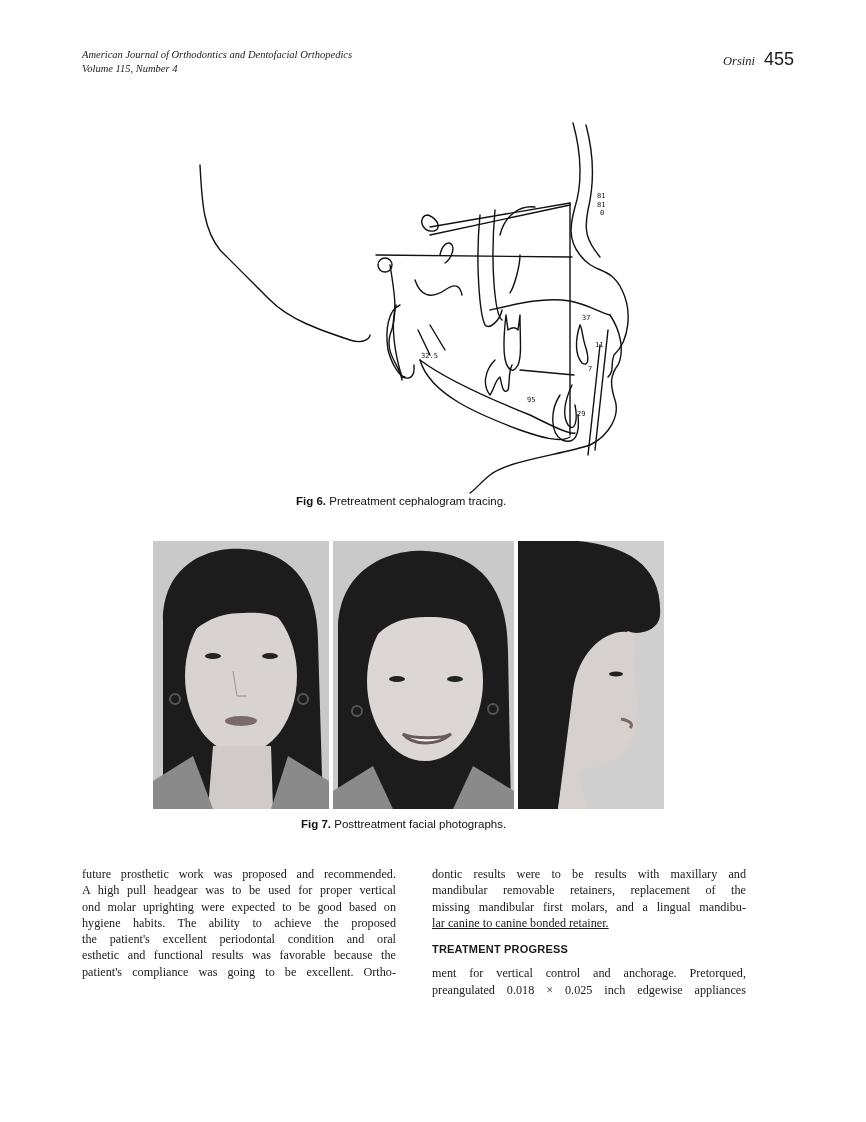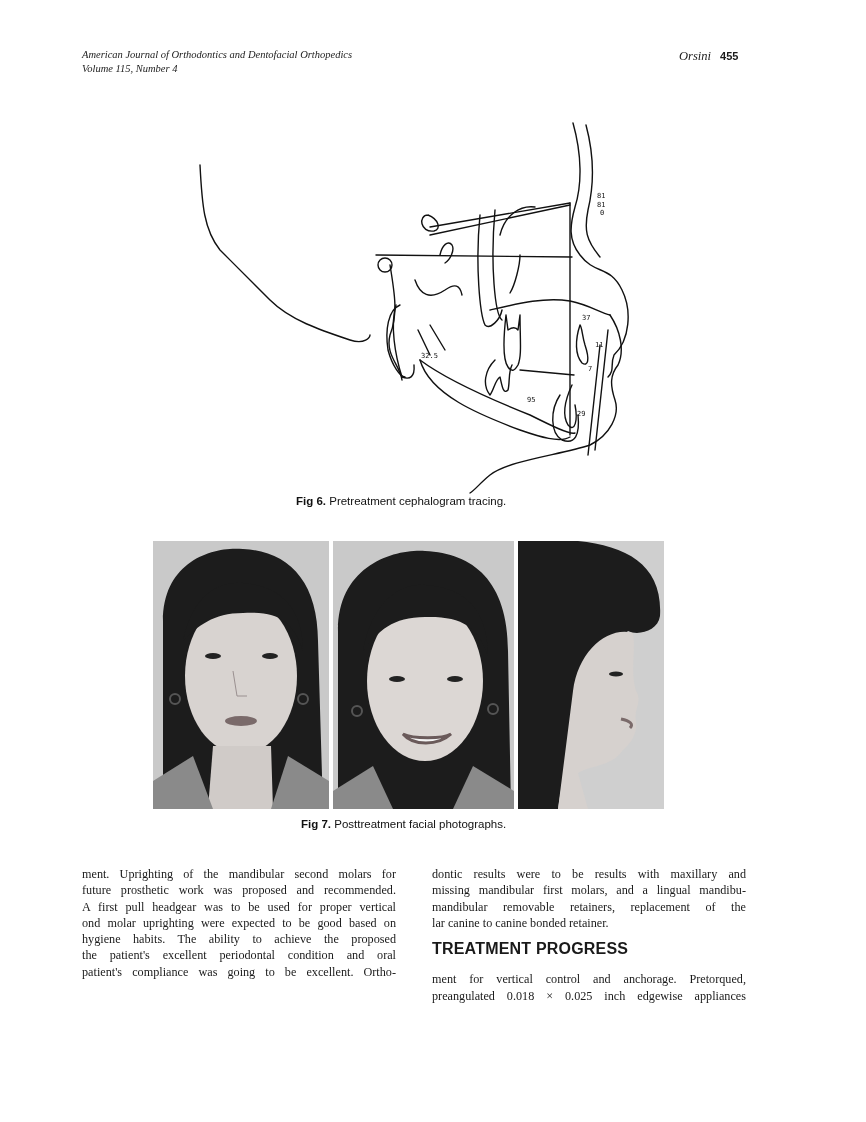--- a/index.html
+++ b/index.html
@@ -1,36 +1,36 @@
 <!DOCTYPE html>
 <html><head>
   <meta charset="utf-8">
   <style>
     html, body { margin: 0; padding: 0; background: #ffffff; }
     body { width: 866px; height: 1122px; position: relative; overflow: hidden; color: #1a1a1a; }
     .running-head { position: absolute; left: 82px; top: 48px; font-family: "Liberation Serif", serif; font-style: italic; font-size: 10.5px; line-height: 14px; color: #222; }
     .running-head div { white-space: nowrap; }
     .page-right { position: absolute; left: 679px; top: 49px; font-family: "Liberation Serif", serif; font-size: 12.5px; white-space: nowrap; }
-    .page-right .author { font-style: italic; }
-    .page-right .num { font-family: "Liberation Sans", sans-serif; font-weight: bold; font-size: 11px; margin-left: 6px; }
+    .page-right .author { font-style: italic; margin-left: 44px; }
+    .page-right .num { font-family: "Liberation Sans", sans-serif; font-weight: normal; font-size: 18px; margin-left: 6px; }
     .tracing { position: absolute; left: 190px; top: 115px; width: 470px; height: 380px; }
     .caption { position: absolute; font-family: "Liberation Sans", sans-serif; font-size: 11.5px; white-space: nowrap; color: #111; }
     .caption b { font-weight: bold; }
     .cap6 { left: 296px; top: 495px; }
     .cap7 { left: 301px; top: 818px; }
     .photos { position: absolute; left: 153px; top: 541px; width: 511px; height: 268px; display: flex; gap: 4px; background: #fff; }
     .photo { position: relative; height: 268px; overflow: hidden; }
     .photo svg { display: block; }
     .col { position: absolute; top: 866px; width: 314px; font-family: "Liberation Serif", serif; font-size: 12.2px; line-height: 16.3px; text-align: justify; color: #1a1a1a; }
     .col-left { left: 82px; }
     .col-right { left: 432px; }
     .col p { margin: 0; }
     .line { display: block; text-align: justify; text-align-last: justify; white-space: nowrap; }
-    .line.last { text-align-last: left; }
-    .heading { font-family: "Liberation Sans", sans-serif; font-weight: bold; font-size: 16px; margin: 10px 0 14px 0; letter-spacing: 0.2px; }
+    .line.last { text-align-last: left; text-decoration: underline; }
+    .heading { font-family: "Liberation Sans", sans-serif; font-weight: bold; font-size: 11px; margin: 10px 0 8px 0; letter-spacing: 0.2px; }
     .ceph-label { font-family: "DejaVu Sans Mono", monospace; font-size: 7px; fill: #111; }
   </style>
 </head>
 <body>
 
 <div class="running-head">
   <div>American Journal of Orthodontics and Dentofacial Orthopedics</div>
   <div>Volume 115, Number 4</div>
 </div>
 <div class="page-right">
@@ -143,35 +143,35 @@
       <path d="M103 178 C112 180 116 183 112 187" stroke="#7a6a6a" stroke-width="3" fill="none"></path>
     </svg>
   </div>
 </div>
 <div class="caption cap7">
   <b>Fig 7.</b><span> Posttreatment facial photographs.</span>
 </div>
 
 <div class="col col-left">
   <p>
-    <span class="line">ment. Uprighting of the mandibular second molars for</span>
     <span class="line">future prosthetic work was proposed and recommended.</span>
-    <span class="line">A first pull headgear was to be used for proper vertical</span>
+    <span class="line">A high pull headgear was to be used for proper vertical</span>
     <span class="line">ond molar uprighting were expected to be good based on</span>
     <span class="line">hygiene habits. The ability to achieve the proposed</span>
     <span class="line">the patient's excellent periodontal condition and oral</span>
+    <span class="line">esthetic and functional results was favorable because the</span>
     <span class="line">patient's compliance was going to be excellent. Ortho-</span>
   </p>
 </div>
 
 <div class="col col-right">
   <p>
     <span class="line">dontic results were to be results with maxillary and</span>
+    <span class="line">mandibular removable retainers, replacement of the</span>
     <span class="line">missing mandibular first molars, and a lingual mandibu-</span>
-    <span class="line">mandibular removable retainers, replacement of the</span>
     <span class="line last">lar canine to canine bonded retainer.</span>
   </p>
   <div class="heading">TREATMENT PROGRESS</div>
   <p>
     <span class="line">ment for vertical control and anchorage. Pretorqued,</span>
     <span class="line">preangulated 0.018 × 0.025 inch edgewise appliances</span>
   </p>
 </div>
 
 </body></html>

